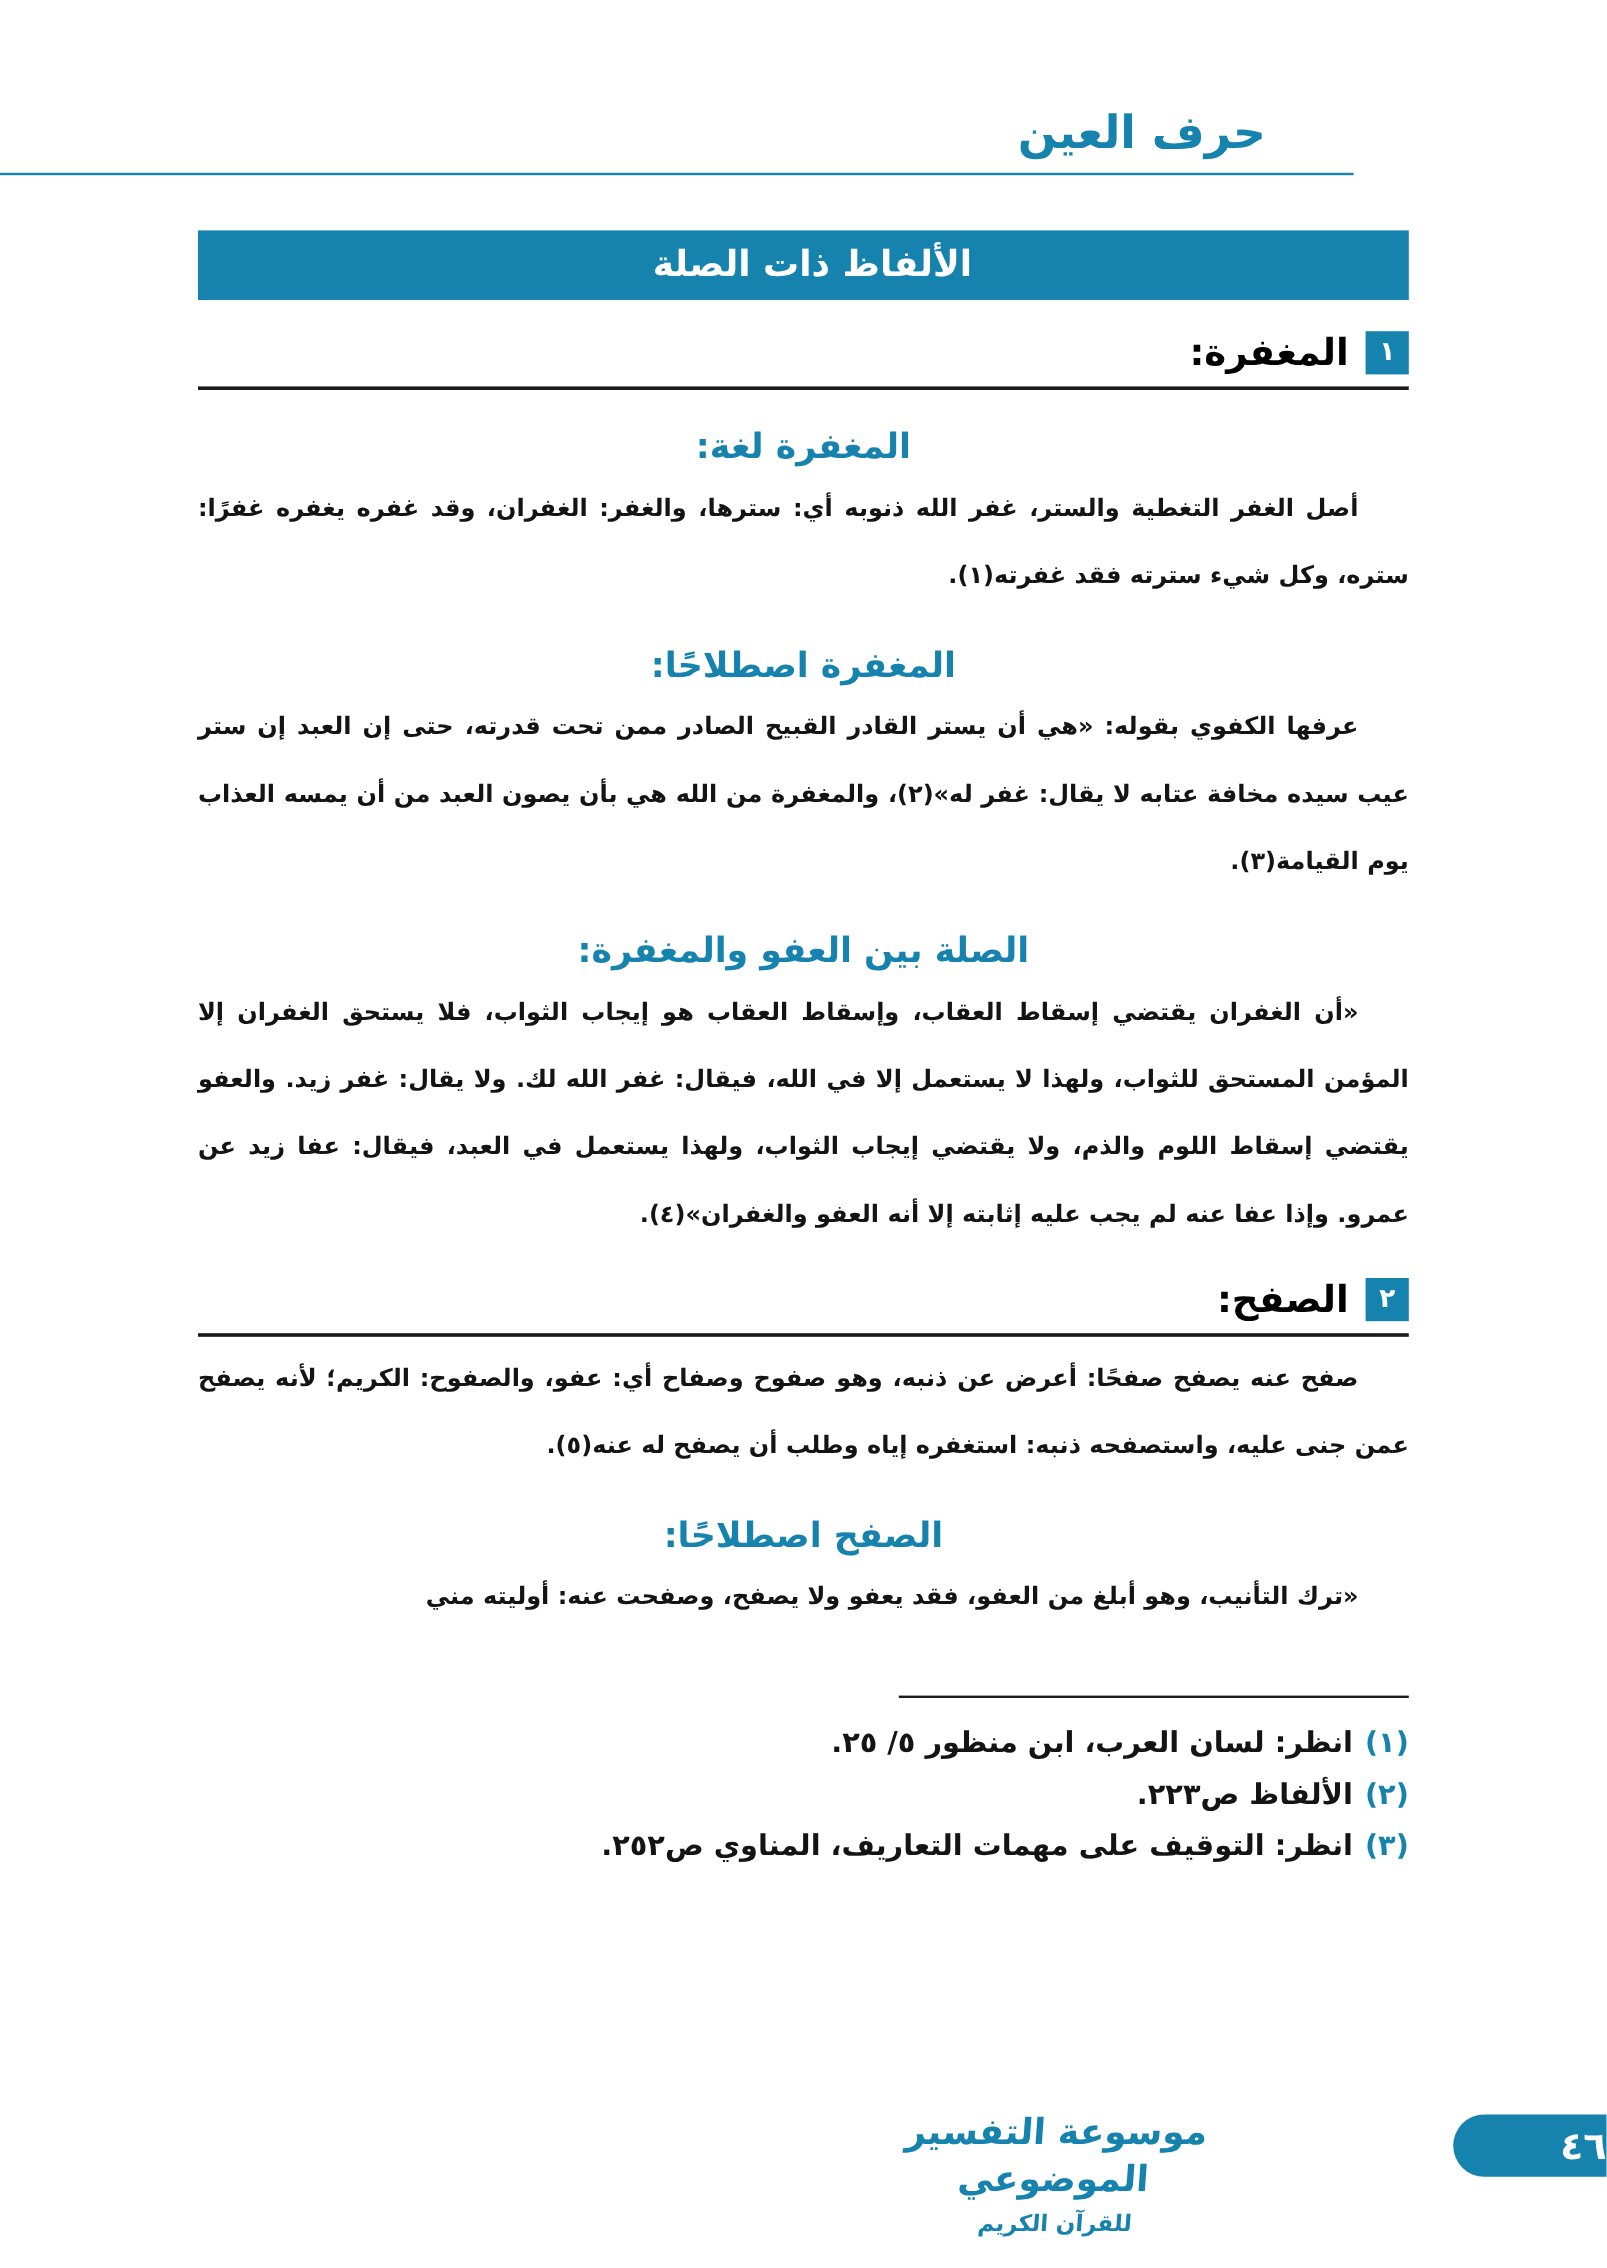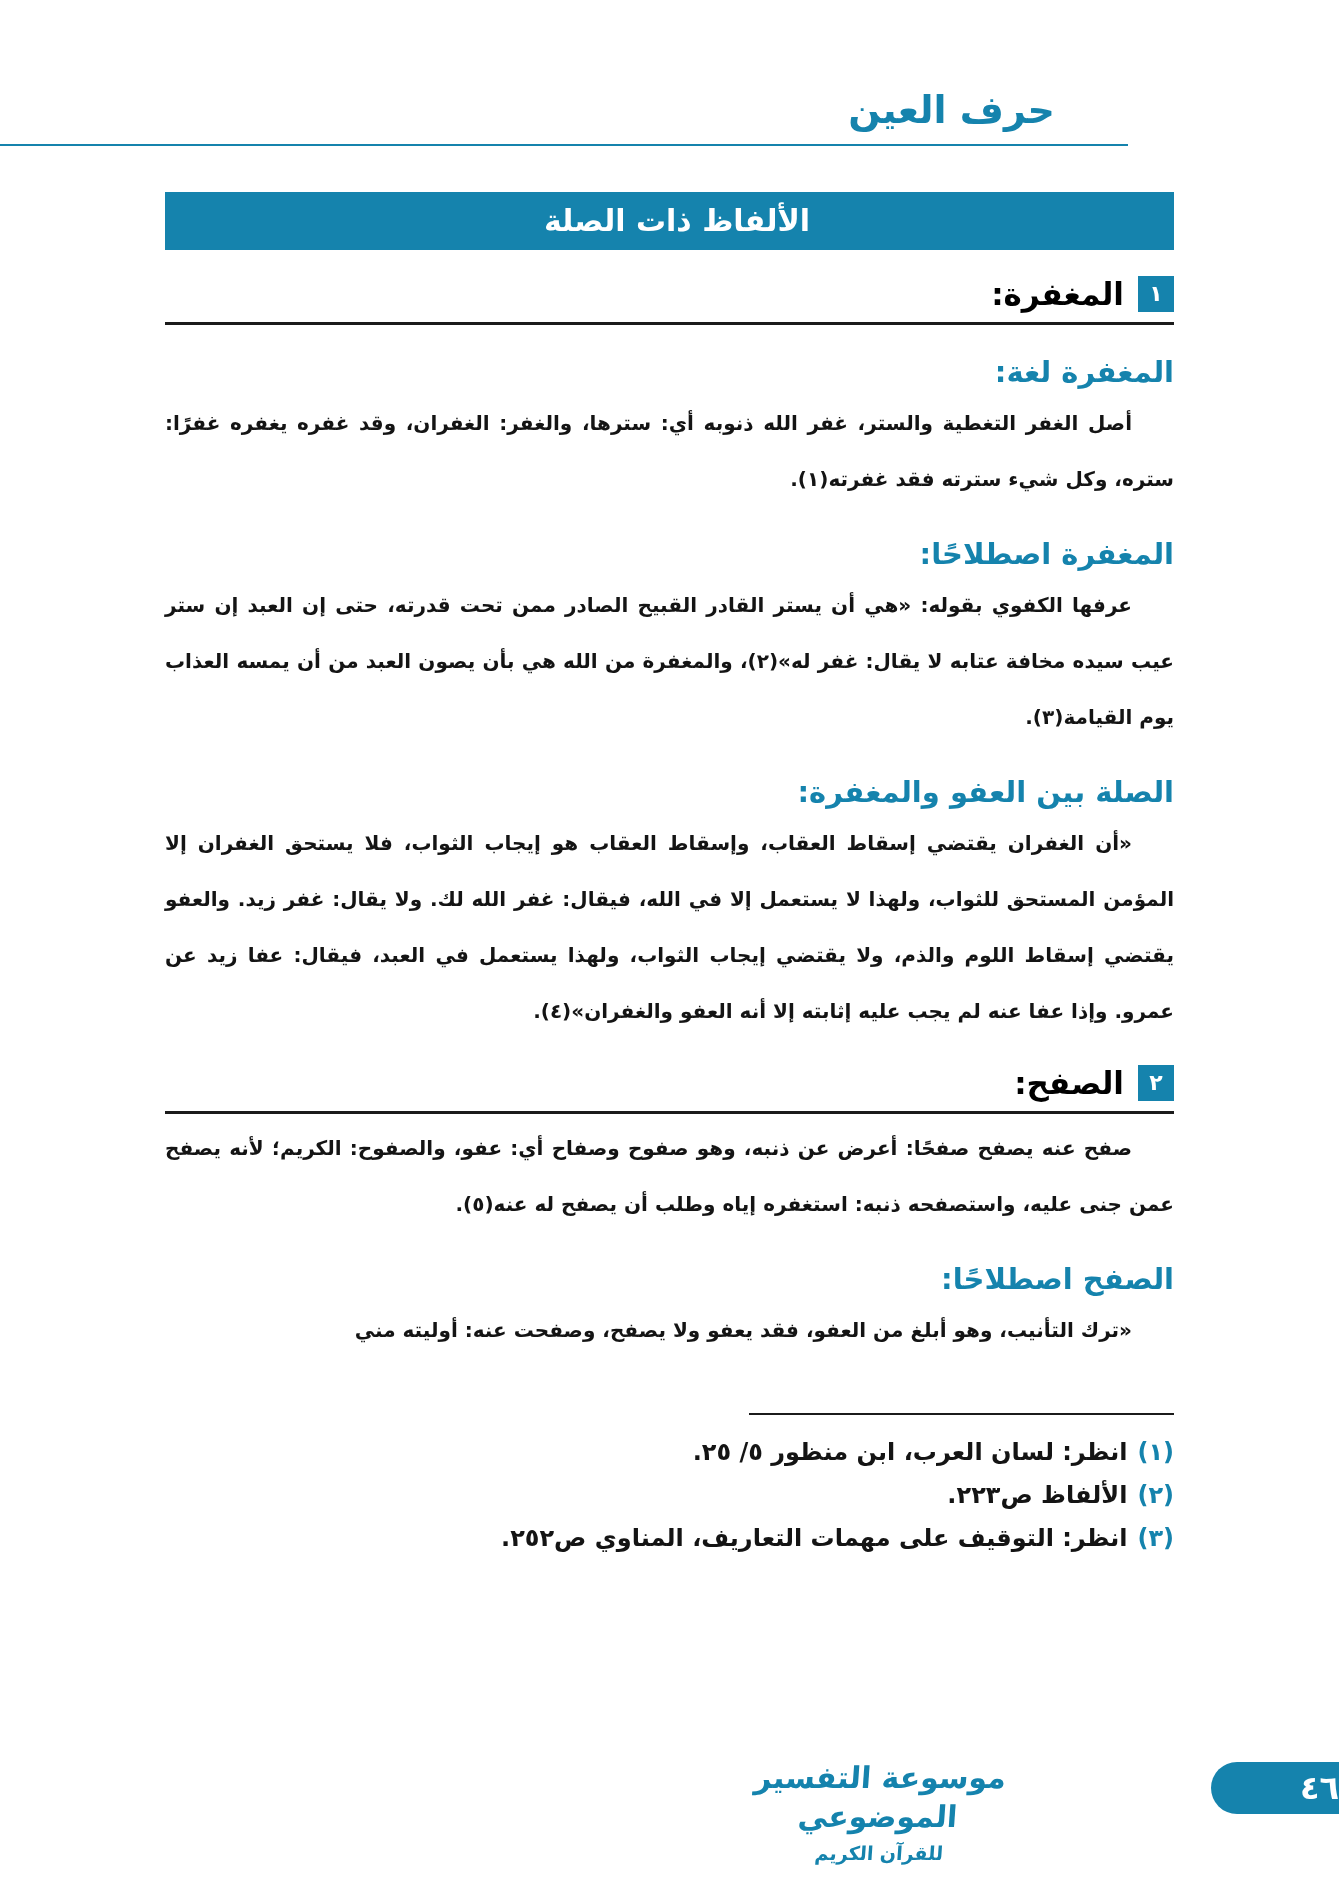--- a/index.html
+++ b/index.html
@@ -78,21 +78,21 @@
     height: 3px;
     background: #1b1b1b;
     margin-top: 10px;
   }
 
   .sub-heading {
     color: #1583ad;
     font-size: 29px;
     font-weight: bold;
     margin: 30px 0 4px;
-    text-align: right;
+    text-align: center;
   }
   .body-par {
     font-size: 20px;
     font-weight: bold;
     color: #141414;
     line-height: 56px;
     text-align: justify;
     text-indent: 42px;
     margin-top: 6px;
   }

